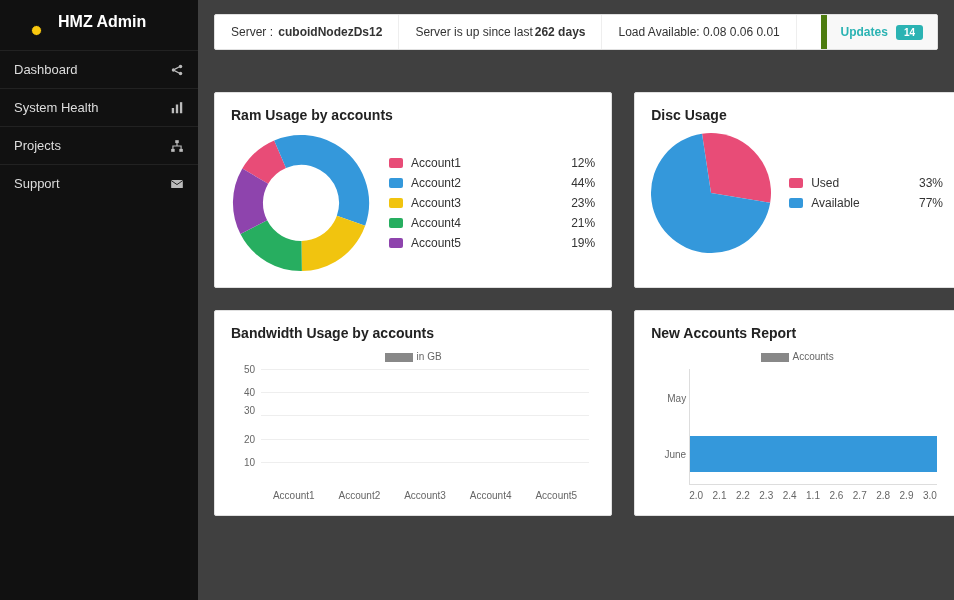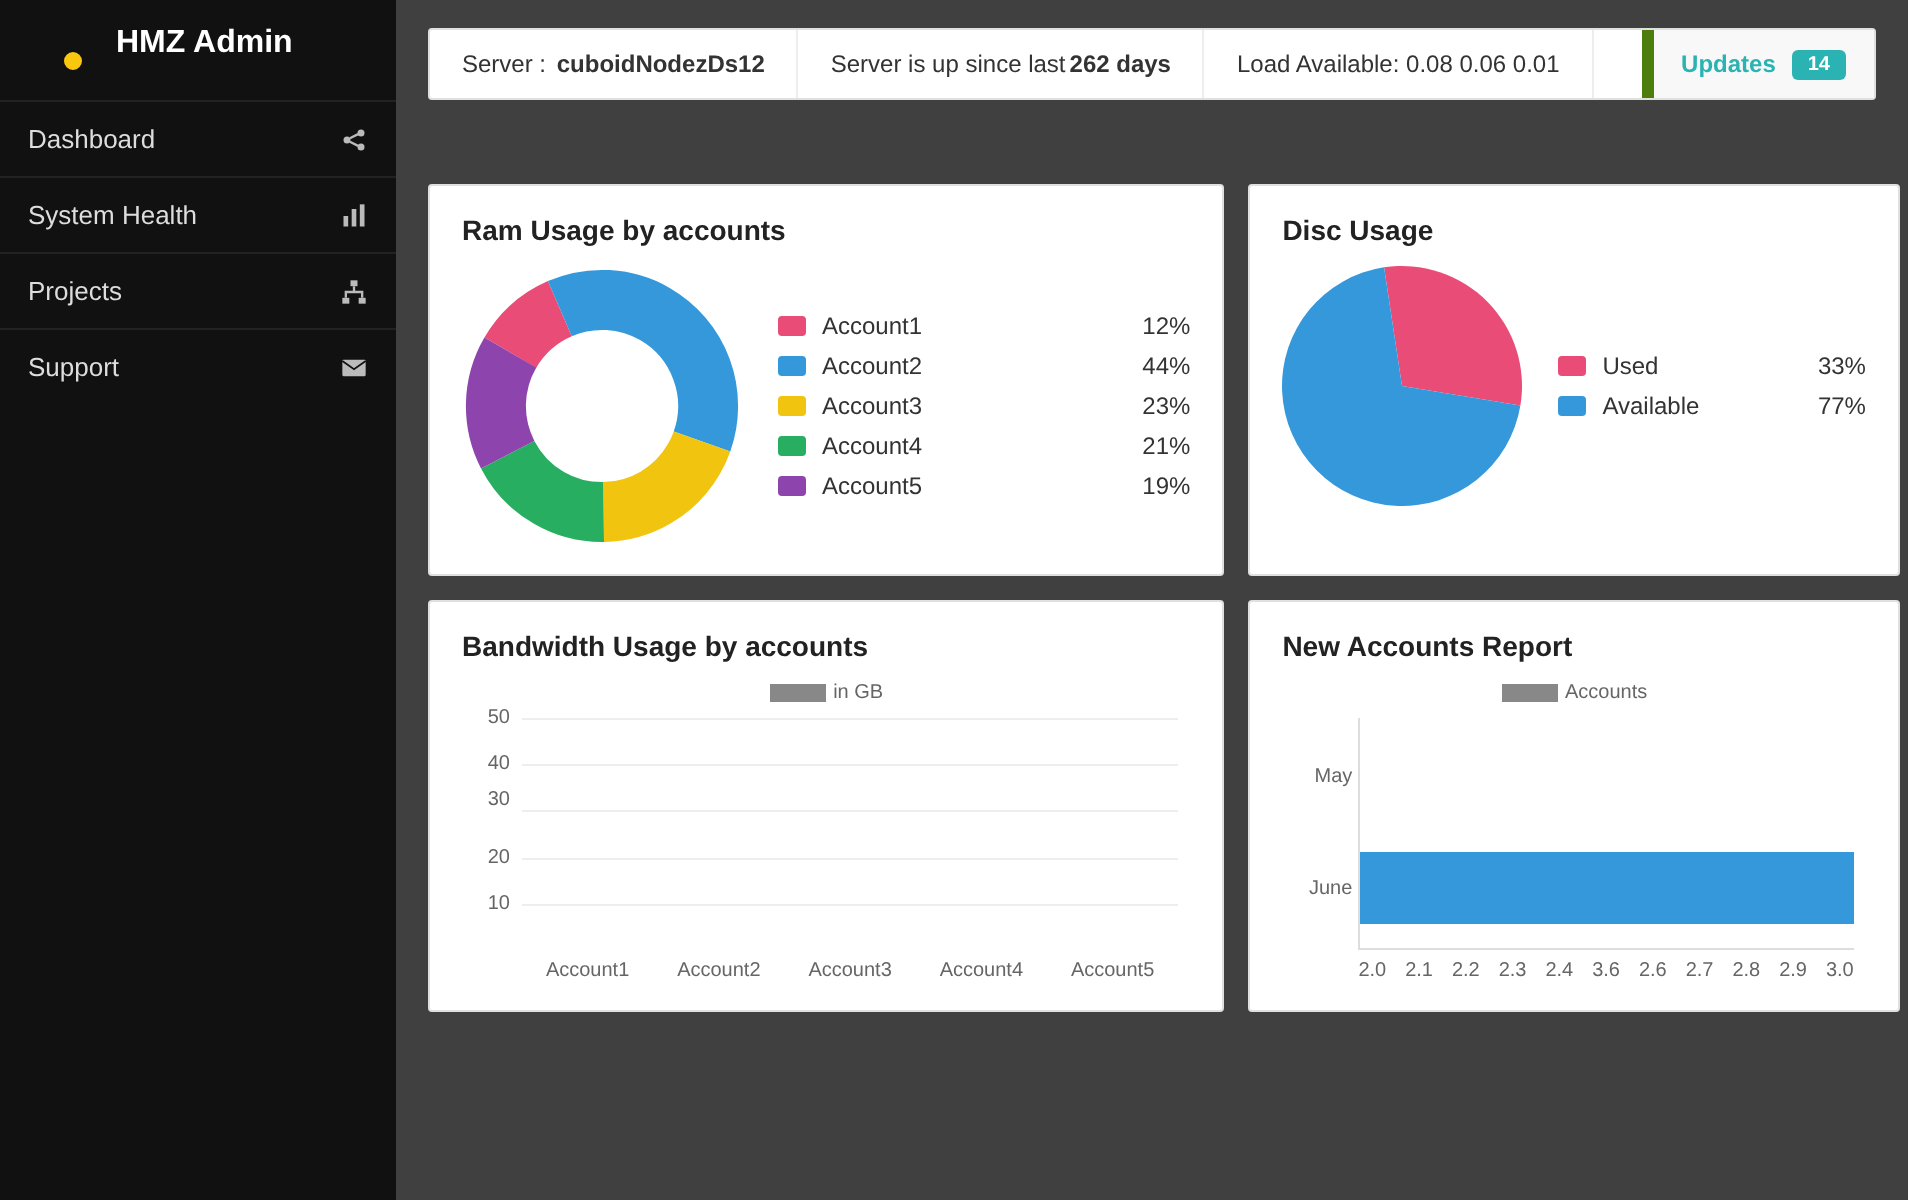--- a/index.html
+++ b/index.html
@@ -13,21 +13,21 @@
 .logo-icon .dot { position: absolute; right: -4px; bottom: -4px; width: 11px; height: 11px; background: #f9c80e; border-radius: 50%; border: 1.5px solid #111; }
 .nav { margin-top: 6px; }
 .nav-item { display: flex; align-items: center; justify-content: space-between; padding: 11px 14px; font-size: 13px; color: #ddd; cursor: pointer; border-top: 1px solid #222; }
 .nav-icon { width: 14px; height: 14px; fill: #bbb; }
 .main { flex: 1; padding: 14px 16px 14px 16px; background: #404040; overflow: hidden; }
 .topbar { display: flex; align-items: stretch; background: #fff; border: 1px solid #e0e0e0; border-radius: 2px; font-size: 12px; height: 36px; margin-bottom: 14px; }
 .topbar .seg { display: flex; align-items: center; padding: 0 16px; border-right: 1px solid #eee; color: #333; }
 .topbar .seg strong { font-weight: 700; margin-left: 2px; }
 .topbar .updates { margin-left: auto; display: flex; align-items: center; gap: 8px; padding: 0 14px; color: #2bb3b3; background: #f8f8f8; border-left: 6px solid #4d7c0f; font-weight: 600; cursor: pointer; }
 .badge { background: #2bb3b3; color: #fff; padding: 2px 8px; border-radius: 3px; font-size: 10px; font-weight: 600; }
-.grid { display: grid; grid-template-columns: 55% 45%; gap: 12px; margin-top: 42px; }
+.grid { display: grid; grid-template-columns: 55% 45%; gap: 22px; margin-top: 42px; }
 .card { background: #fff; border: 1px solid #e0e0e0; border-radius: 2px; padding: 14px 16px; }
 .card h3 { font-size: 14px; font-weight: 700; color: #222; margin-bottom: 10px; }
 .chart-row { display: flex; align-items: center; gap: 18px; }
 .donut, .pie { flex-shrink: 0; }
 .legend { flex: 1; font-size: 12px; }
 .legend-row { display: flex; align-items: center; gap: 8px; margin: 6px 0; }
 .swatch { width: 14px; height: 10px; border-radius: 2px; flex-shrink: 0; }
 .legend-label { flex: 1; color: #333; }
 .legend-val { color: #333; width: 32px; text-align: right; }
 
@@ -237,21 +237,21 @@
                 <span class="ylbl">June</span>
                 <div class="hbar" style="width:100%"></div>
               </div>
             </div>
             <div class="xticks">
               <span>2.0</span>
               <span>2.1</span>
               <span>2.2</span>
               <span>2.3</span>
               <span>2.4</span>
-              <span>3.6</span>
+              <span>1.1</span>
               <span>2.6</span>
               <span>2.7</span>
               <span>2.8</span>
               <span>2.9</span>
               <span>3.0</span>
             </div>
           </div>
       </div>
 
     </div>

